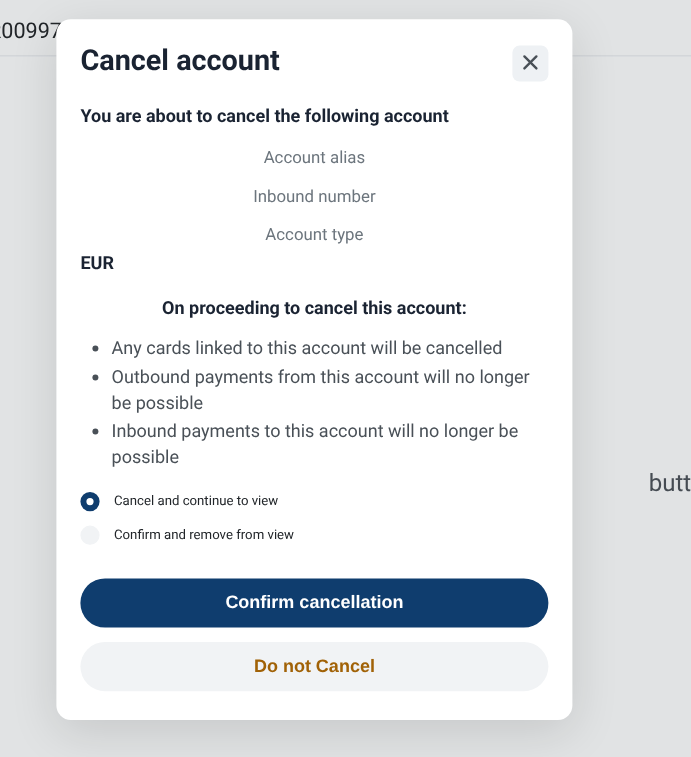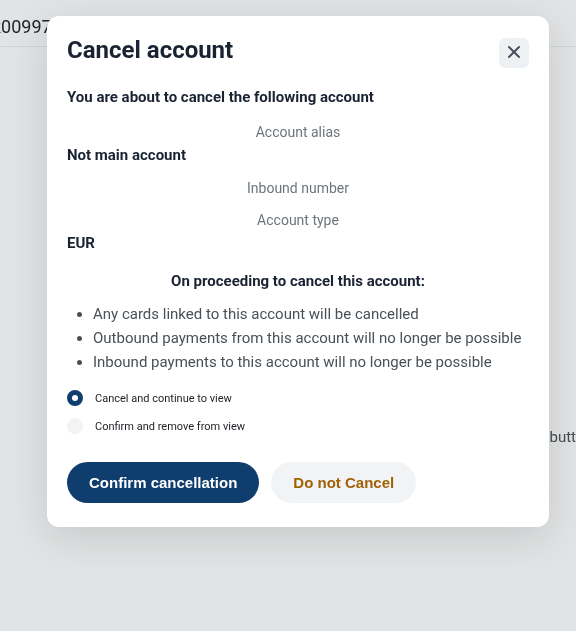--- a/index.html
+++ b/index.html
@@ -23,35 +23,35 @@
     .background-divider {
       position: absolute;
       top: 46px;
       left: 0;
       right: 0;
       height: 1px;
       background: #dee2e6;
     }
     .background-text-right {
       position: absolute;
-      top: 428px;
+      top: 390px;
       right: 0;
-      font-size: 15px;
+      font-size: 20px;
       color: #495057;
     }
     .overlay {
       position: absolute;
       inset: 0;
       background: rgba(33, 37, 41, 0.08);
     }
     .modal {
       position: absolute;
       top: 16px;
       left: 47px;
-      width: 502px;
+      width: 430px;
       background: #fff;
       border-radius: 12px;
       box-shadow: 0 10px 40px rgba(0,0,0,0.12);
       padding: 20px 20px 24px 20px;
     }
     .modal-header {
       display: flex;
       justify-content: space-between;
       align-items: flex-start;
       margin-bottom: 20px;
@@ -132,20 +132,21 @@
       border: 1px solid #f1f3f5;
     }
     .radio-label {
       font-size: 11px;
       color: #212529;
     }
     .actions {
       display: flex;
       gap: 12px;
       margin-top: 28px;
+      flex-direction: column;
     }
     .btn {
       border: none;
       border-radius: 22px;
       padding: 12px 22px;
       font-size: 15px;
       font-weight: 700;
       cursor: pointer;
     }
     .btn-primary {
@@ -176,21 +177,20 @@
           <line x1="12" y1="2" x2="2" y2="12"></line>
         </svg>
       </span>
     </button>
   </div>
 
   <div class="subtitle">You are about to cancel the following account</div>
 
   <div class="field-block">
     <div class="field-label">Account alias</div>
-    <div class="field-value">Not main account</div>
   </div>
 
   <div class="field-block">
     <div class="field-label">Inbound number</div>
   </div>
 
   <div class="field-block">
     <div class="field-label">Account type</div>
     <div class="field-value">EUR</div>
   </div>

